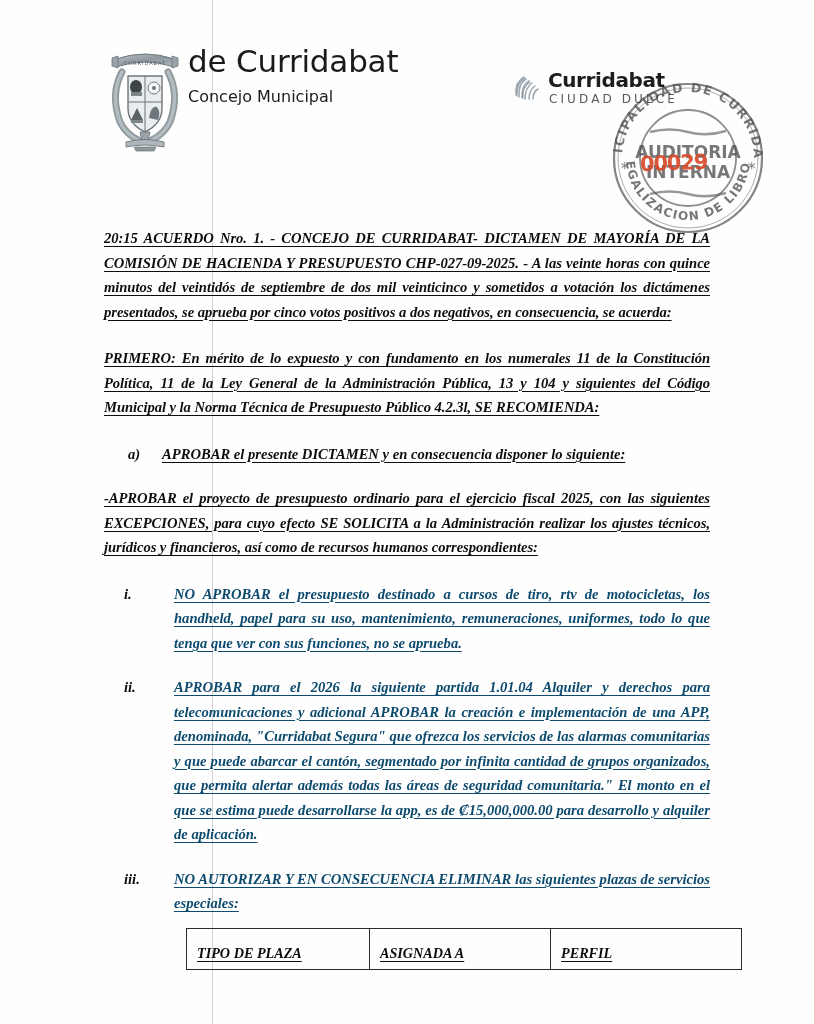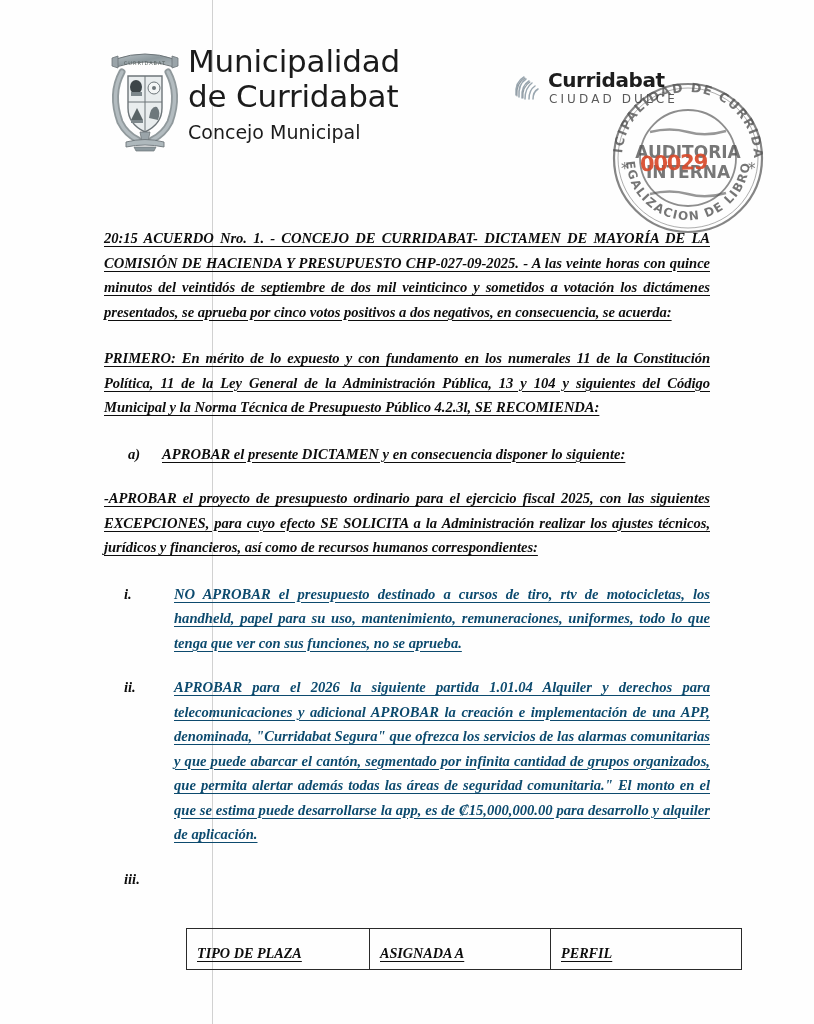--- a/index.html
+++ b/index.html
@@ -62,21 +62,21 @@
     font-family: "DejaVu Sans", "Liberation Sans", sans-serif;
     font-size: 31px;
     line-height: 35px;
     font-weight: 400;
     letter-spacing: -0.2px;
     color: #1b1b1b;
     white-space: nowrap;
   }
   .brand-line3 {
     font-family: "DejaVu Sans", "Liberation Sans", sans-serif;
-    font-size: 19px;
+    font-size: 16px;
     line-height: 26px;
     font-weight: 400;
     color: #1b1b1b;
     margin-top: 5px;
     white-space: nowrap;
   }
 
   
   .cd-logo {
     position: absolute;
@@ -314,21 +314,20 @@
         <rect x="27" y="74" width="12" height="3" fill="#7d878b"></rect>
         <path d="M45 72 Q47 59 53 61 Q57 66 54 74 Z" fill="#6e787c"></path>
 
         <path d="M36 86 L46 86 L44 96 L38 96 Z" fill="#9aa4a9" stroke="#6d7579" stroke-width=".8"></path>
         <path d="M22 96 Q41 91 60 96 L60 101 Q41 97 22 101 Z" fill="#aeb8bc" stroke="#6d7579" stroke-width=".9"></path>
         <path d="M30 101 L52 101 L50 105 L32 105 Z" fill="#8d999e" stroke="#6d7579" stroke-width=".7"></path>
       </svg>
     </div>
 
     <div class="brand-block">
-      <div class="brand-line1">Municipalidad</div>
       <div class="brand-line2">de Curridabat</div>
       <div class="brand-line3">Concejo Municipal</div>
     </div>
 
     <div class="cd-logo">
       <div class="cd-mark">
         <svg viewBox="0 0 34 34" width="34" height="34" aria-hidden="true">
           <g fill="none" stroke="#9aa7b0" stroke-width="1.5" stroke-linecap="round">
             <path d="M6 25 Q5 12 14 7"></path>
             <path d="M9 27 Q8 14 16 9"></path>
@@ -393,20 +392,21 @@
       <li>
         <span class="marker">i.</span>
         <span class="item-text">NO APROBAR el presupuesto destinado a cursos de tiro, rtv de motocicletas, los handheld, papel para su uso, mantenimiento, remuneraciones, uniformes, todo lo que tenga que ver con sus funciones, no se aprueba.</span>
       </li>
       <li>
         <span class="marker">ii.</span>
         <span class="item-text">APROBAR para el 2026 la siguiente partida 1.01.04 Alquiler y derechos para telecomunicaciones y adicional APROBAR la creación e implementación de una APP, denominada, "Curridabat Segura" que ofrezca los servicios de las alarmas comunitarias y que puede abarcar el cantón, segmentado por infinita cantidad de grupos organizados, que permita alertar además todas las áreas de seguridad comunitaria." El monto en el que se estima puede desarrollarse la app, es de ₡15,000,000.00 para desarrollo y alquiler de aplicación.</span>
       </li>
       <li>
         <span class="marker">iii.</span>
+        <span class="item-text">NO AUTORIZAR Y EN CONSECUENCIA ELIMINAR las siguientes plazas de servicios especiales:</span>
       </li>
     </ul>
   </div>
 
   <div class="plaza-table-wrap">
     <table class="plaza-table">
       <thead>
         <tr>
           <th class="col-tipo"><span>TIPO DE PLAZA</span></th>
           <th class="col-asig"><span>ASIGNADA A</span></th>

